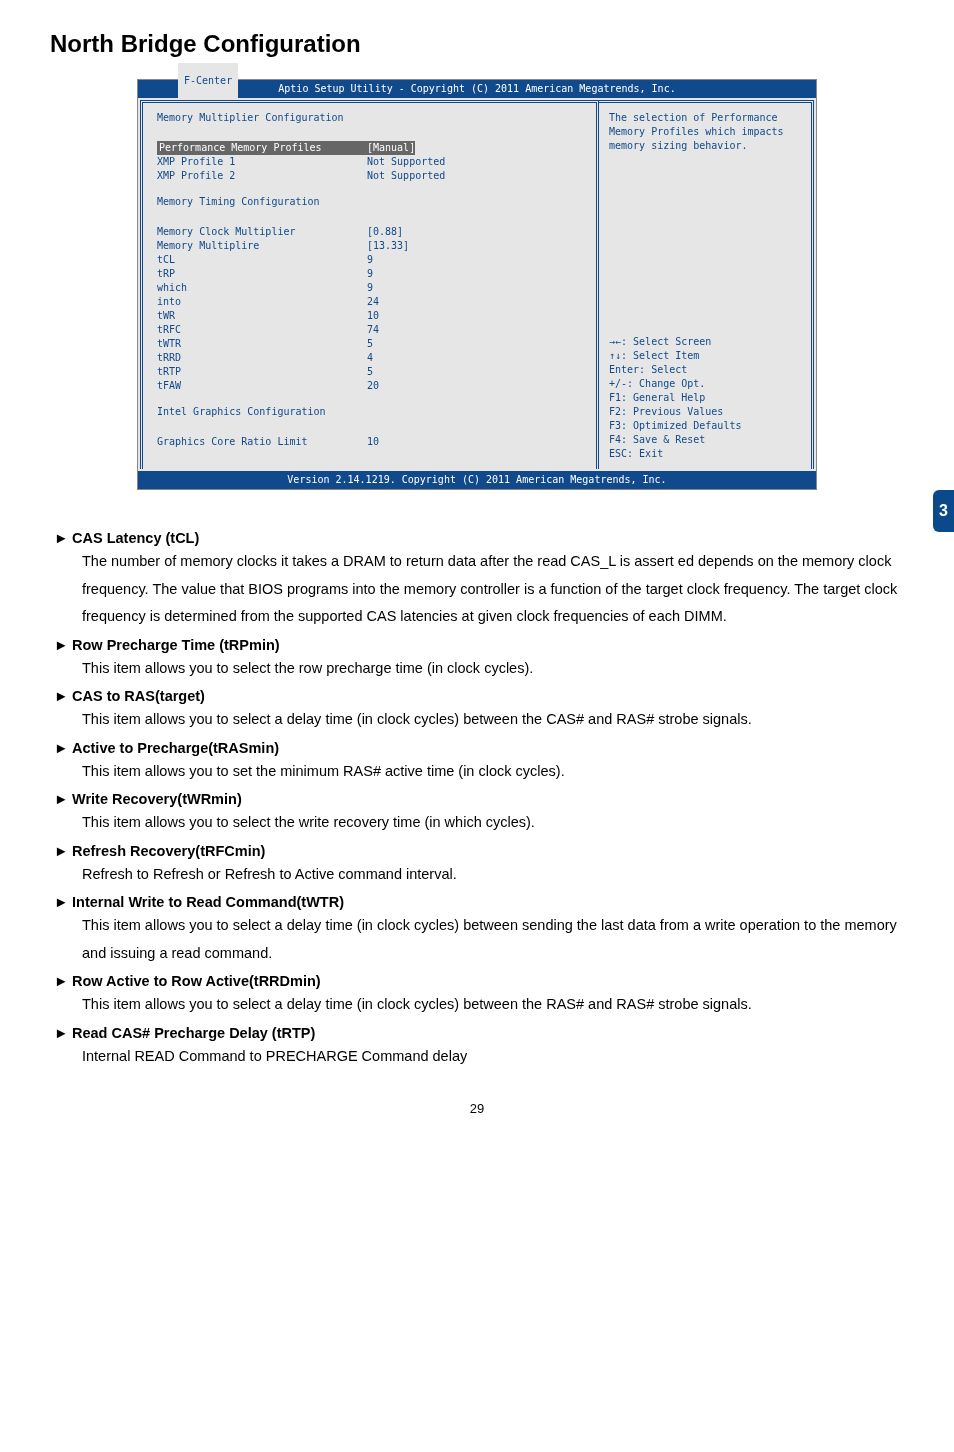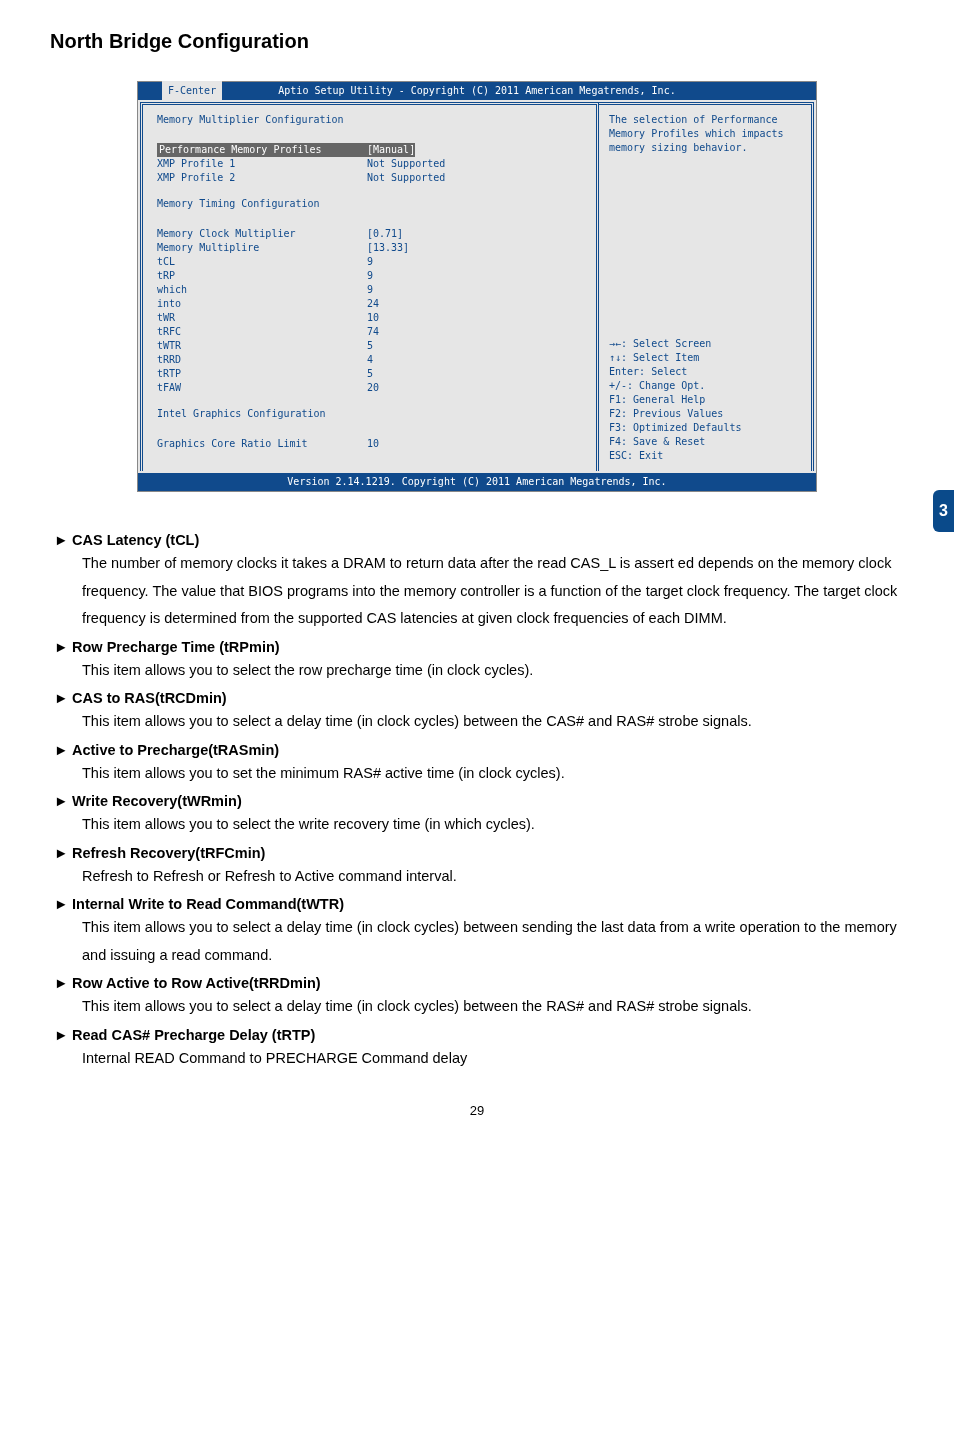--- a/index.html
+++ b/index.html
@@ -18,47 +18,47 @@
     color: #fff;
     padding: 12px 6px;
     border-radius: 6px 0 0 6px;
     font-weight: bold;
     font-size: 16px;
   }
   .content {
     padding: 30px 50px 20px 50px;
   }
   h1 {
-    font-size: 20px;
+    font-size: 24px;
     font-weight: bold;
-    margin-bottom: 28px;
+    margin-bottom: 21px;
   }
   .bios-window {
     width: 680px;
     margin: 0 auto 40px auto;
     background: #e6e6e6;
     border: 1px solid #888;
     font-family: "Lucida Console", Monaco, monospace;
     font-size: 10px;
     line-height: 1.4;
   }
   .bios-header {
     background: #104a8c;
     color: #fff;
     text-align: center;
     padding: 2px 0;
     position: relative;
   }
   .fcenter-tab {
     position: absolute;
-    left: 24px;
+    left: 40px;
     bottom: -1px;
     background: #e6e6e6;
     color: #104a8c;
-    padding: 3px 6px;
+    padding: 11px 6px;
     font-size: 10px;
   }
   .bios-body {
     display: flex;
     justify-content: space-between;
   }
   .bios-left {
     flex: 1;
     padding: 8px 8px 8px 14px;
     border-right: 3px double #104a8c;
@@ -159,21 +159,21 @@
         </div>
         <div class="bios-row">
           <span class="bios-label">XMP Profile 2</span>
           <span class="bios-value">Not Supported</span>
         </div>
         <div class="spacer"></div>
         <div class="bios-section-title">Memory Timing Configuration</div>
         <div class="spacer"></div>
         <div class="bios-row">
             <span class="bios-label">Memory Clock Multiplier</span>
-            <span class="bios-value">[0.71]</span>
+            <span class="bios-value">[0.88]</span>
           </div>
         <div class="bios-row">
             <span class="bios-label">Memory Multiplire</span>
             <span class="bios-value">[13.33]</span>
           </div>
         <div class="bios-row">
             <span class="bios-label">tCL</span>
             <span class="bios-value">9</span>
           </div>
         <div class="bios-row">
@@ -242,21 +242,21 @@
   <div class="doc-list">
     <div class="doc-item">
         <div class="doc-head"><span class="arrow">►</span><span>CAS Latency (tCL)</span></div>
         <div class="doc-text">The number of memory clocks it takes a DRAM to return data after the read CAS_L is assert ed depends on the memory clock frequency. The value that BIOS programs into the memory controller is a function of the target clock frequency. The target clock frequency is determined from the supported CAS latencies at given clock frequencies of each DIMM.</div>
       </div>
     <div class="doc-item">
         <div class="doc-head"><span class="arrow">►</span><span>Row Precharge Time (tRPmin)</span></div>
         <div class="doc-text">This item allows you to select the row precharge time (in clock cycles).</div>
       </div>
     <div class="doc-item">
-        <div class="doc-head"><span class="arrow">►</span><span>CAS to RAS(tRCDmin)</span></div>
+        <div class="doc-head"><span class="arrow">►</span><span>CAS to RAS(target)</span></div>
         <div class="doc-text">This item allows you to select a delay time (in clock cycles) between the CAS# and RAS# strobe signals.</div>
       </div>
     <div class="doc-item">
         <div class="doc-head"><span class="arrow">►</span><span>Active to Precharge(tRASmin)</span></div>
         <div class="doc-text">This item allows you to set the minimum RAS# active time (in clock cycles).</div>
       </div>
     <div class="doc-item">
         <div class="doc-head"><span class="arrow">►</span><span>Write Recovery(tWRmin)</span></div>
         <div class="doc-text">This item allows you to select the write recovery time (in which cycles).</div>
       </div>

